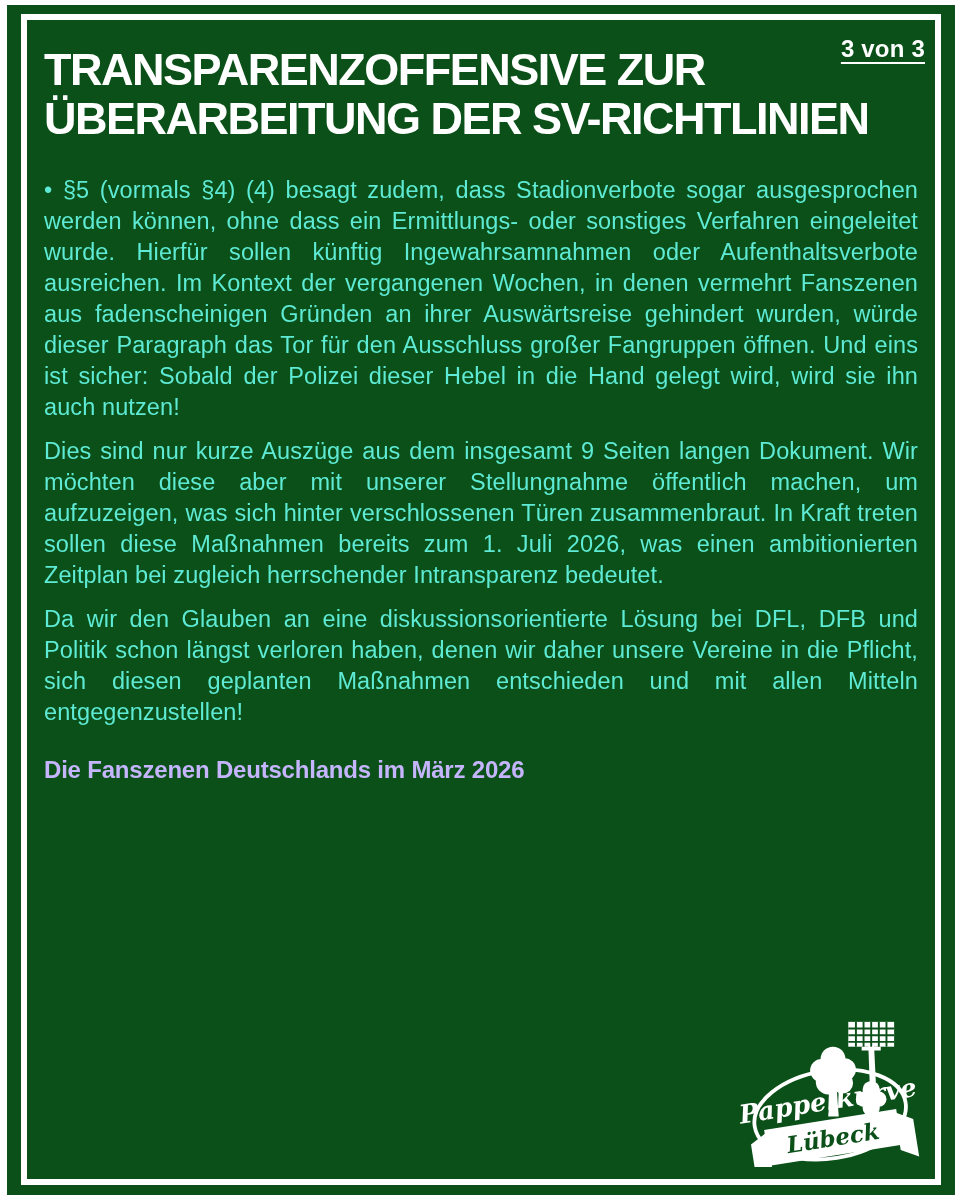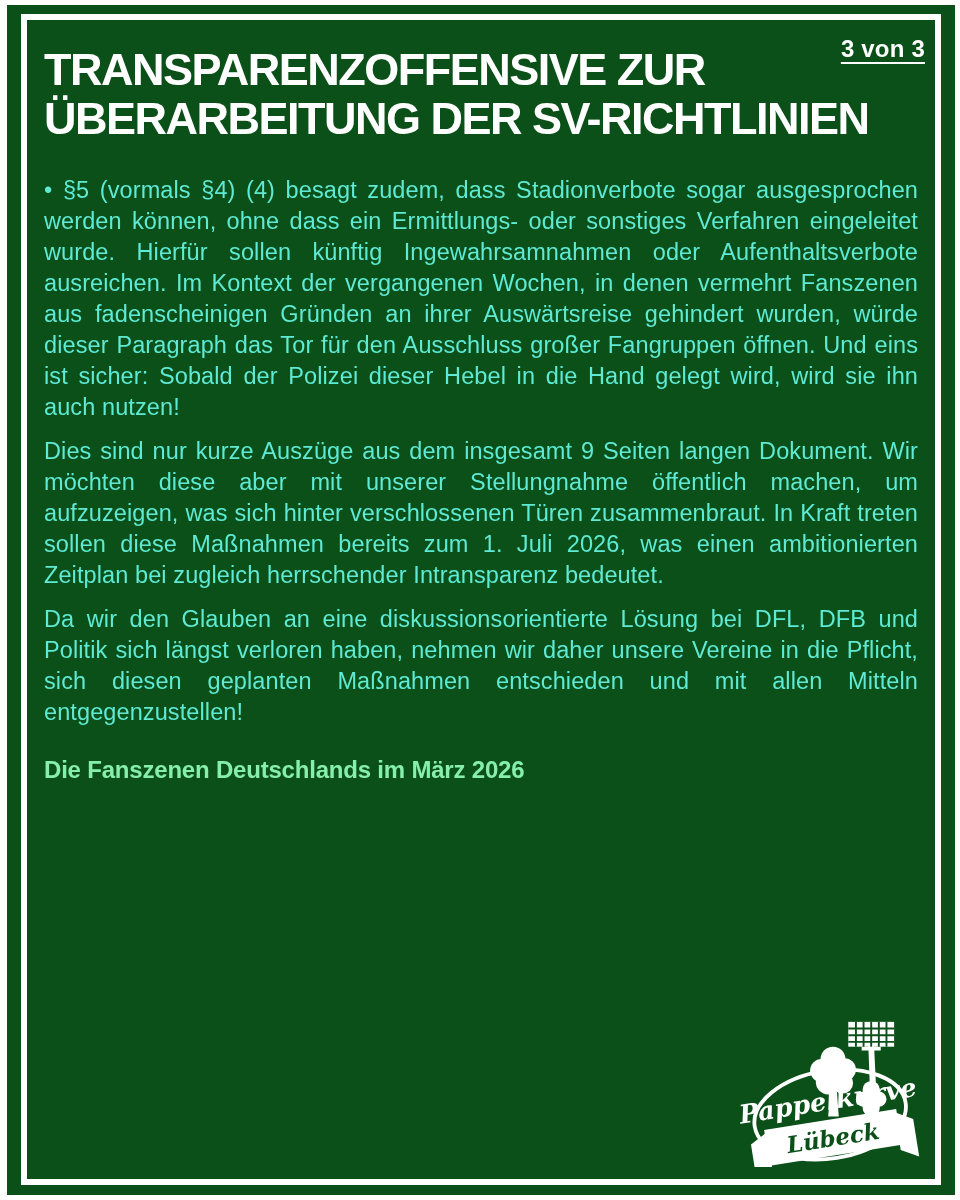--- a/index.html
+++ b/index.html
@@ -66,21 +66,21 @@
     color: #5eead4;
     text-align: justify;
     text-justify: inter-word;
     letter-spacing: 0.1px;
   }
   .signature {
     margin: 27px 0 0 0;
     font-size: 24px;
     line-height: 30px;
     font-weight: bold;
-    color: #86efac;
+    color: #c4b5fd;
     letter-spacing: -0.2px;
   }
   .logo {
     position: absolute;
     right: 26px;
     bottom: 28px;
     width: 192px;
     height: 148px;
   }
   .logo text {
@@ -100,21 +100,21 @@
 
     <h1 class="title">
       <span class="title-line">TRANSPARENZOFFENSIVE ZUR</span>
       <span class="title-line">ÜBERARBEITUNG DER SV-RICHTLINIEN</span>
     </h1>
 
     <p class="body-text">• §5 (vormals §4) (4) besagt zudem, dass Stadionverbote sogar ausgesprochen werden können, ohne dass ein Ermittlungs- oder sonstiges Verfahren eingeleitet wurde. Hierfür sollen künftig Ingewahrsamnahmen oder Aufenthaltsverbote ausreichen. Im Kontext der vergangenen Wochen, in denen vermehrt Fanszenen aus fadenscheinigen Gründen an ihrer Auswärtsreise gehindert wurden, würde dieser Paragraph das Tor für den Ausschluss großer Fangruppen öffnen. Und eins ist sicher: Sobald der Polizei dieser Hebel in die Hand gelegt wird, wird sie ihn auch nutzen!</p>
 
     <p class="body-text">Dies sind nur kurze Auszüge aus dem insgesamt 9 Seiten langen Dokument. Wir möchten diese aber mit unserer Stellungnahme öffentlich machen, um aufzuzeigen, was sich hinter verschlossenen Türen zusammenbraut. In Kraft treten sollen diese Maßnahmen bereits zum 1. Juli 2026, was einen ambitionierten Zeitplan bei zugleich herrschender Intransparenz bedeutet.</p>
 
-    <p class="body-text">Da wir den Glauben an eine diskussionsorientierte Lösung bei DFL, DFB und Politik sich längst verloren haben, nehmen wir daher unsere Vereine in die Pflicht, sich diesen geplanten Maßnahmen entschieden und mit allen Mitteln entgegenzustellen!</p>
+    <p class="body-text">Da wir den Glauben an eine diskussionsorientierte Lösung bei DFL, DFB und Politik schon längst verloren haben, denen wir daher unsere Vereine in die Pflicht, sich diesen geplanten Maßnahmen entschieden und mit allen Mitteln entgegenzustellen!</p>
 
     <p class="signature">Die Fanszenen Deutschlands im März 2026</p>
 
   </div>
 
   <svg class="logo" viewBox="0 0 200 155" xmlns="http://www.w3.org/2000/svg">
 
     <g>
       <polygon points="137,28 143,28 147,110 140,110" fill="#ffffff"></polygon>
       <rect x="130" y="29" width="20" height="4" fill="#ffffff"></rect>

